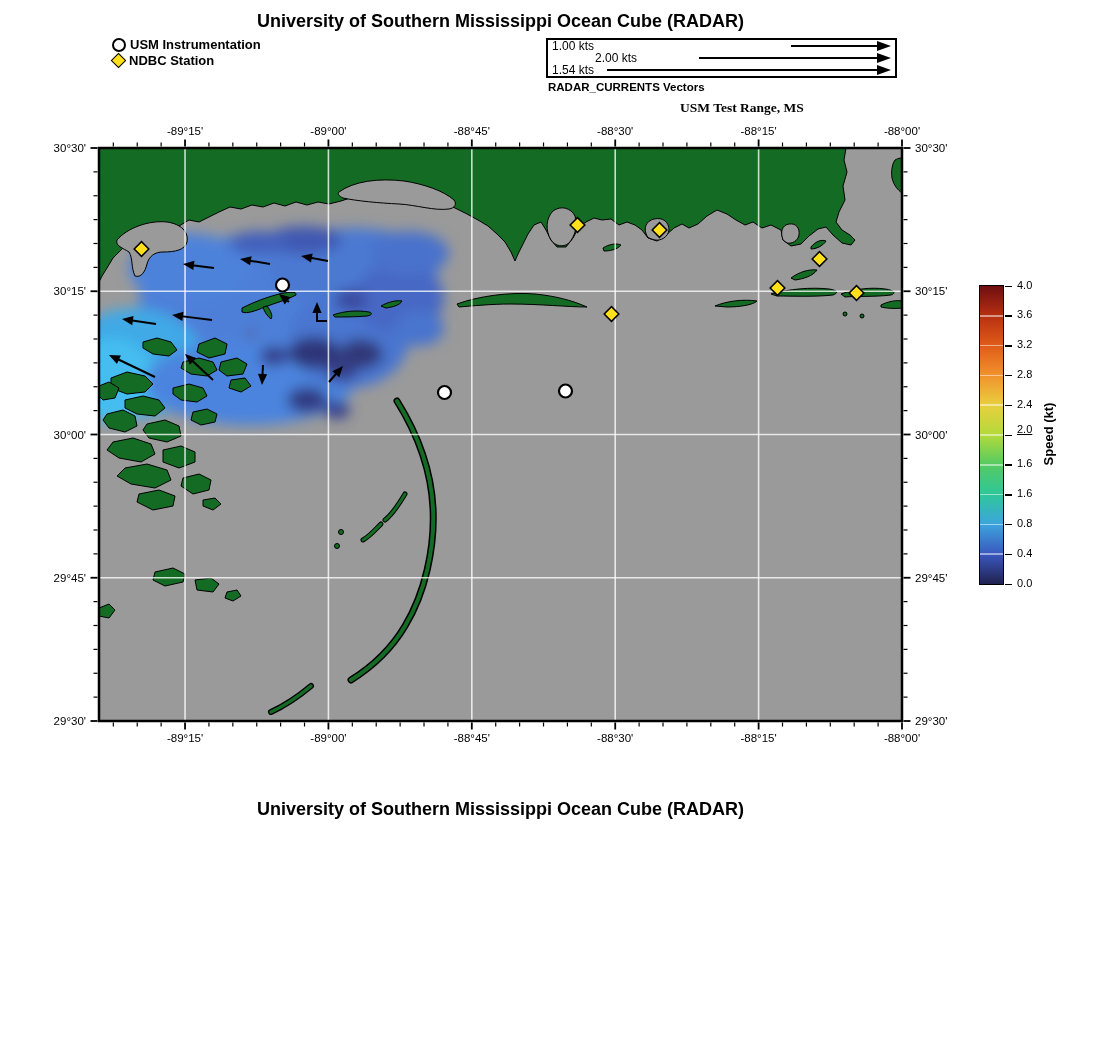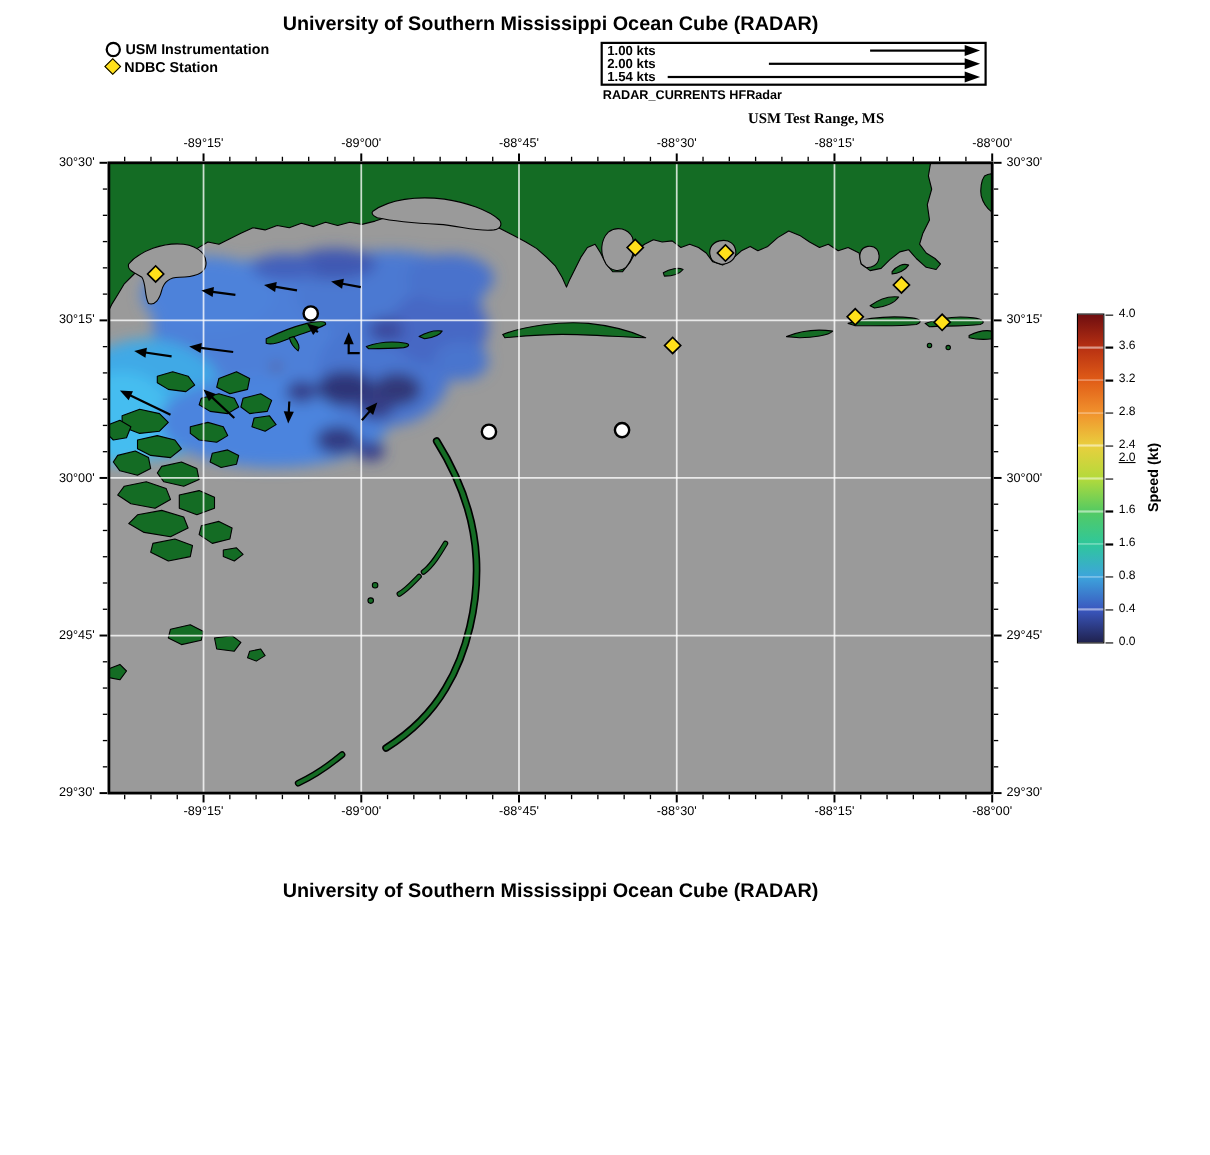--- a/index.html
+++ b/index.html
@@ -2,29 +2,29 @@
 <html><head>
 <meta charset="utf-8">
 <style>
   html,body{margin:0;padding:0;background:#ffffff;}
   .canvas{position:relative;width:1100px;height:1050px;background:#ffffff;
           font-family:"Liberation Sans",sans-serif;color:#000;overflow:hidden;}
   .main-title{position:absolute;left:99px;width:803px;text-align:center;top:11px;
               font-size:18px;font-weight:bold;}
   .footer-title{position:absolute;left:99px;width:803px;text-align:center;top:799px;
               font-size:18px;font-weight:bold;}
-  .legend{position:absolute;left:96px;top:37px;}
+  .legend{position:absolute;left:112px;top:37px;}
   .legend-row{display:flex;align-items:center;height:15px;margin-bottom:1px;}
   .legend-circle{width:10px;height:10px;border-radius:50%;background:#fff;border:2.2px solid #000;
                  display:inline-block;margin-right:4px;flex:none;}
   .legend-diamond{width:9px;height:9px;background:#ffe01a;border:1.6px solid #000;
                  transform:rotate(45deg);display:inline-block;margin-right:5px;margin-left:1px;flex:none;}
   .legend-label{font-size:13px;font-weight:bold;white-space:nowrap;}
   .scale-box{position:absolute;left:546px;top:38px;width:347px;height:36px;border:2px solid #000;background:#fff;}
-  .scale-label{position:absolute;left:4px;font-size:12px;font-weight:bold;line-height:13px;white-space:nowrap;}
+  .scale-label{position:absolute;left:4px;font-size:12px;font-weight:normal;line-height:13px;white-space:nowrap;}
   .scale-line{position:absolute;height:2px;background:#000;}
   .scale-head{position:absolute;width:0;height:0;border-left:14px solid #000;
               border-top:5px solid transparent;border-bottom:5px solid transparent;}
   .scale-caption{position:absolute;left:548px;top:81px;font-size:11.5px;font-weight:bold;}
   .subtitle{position:absolute;left:99px;width:803px;text-align:center;top:101px;
             font-family:"Liberation Serif",serif;font-size:17px;font-weight:bold;}
   .region-label{position:absolute;left:680px;width:220px;text-align:left;top:100px;
             font-family:"Liberation Serif",serif;font-size:13.5px;font-weight:bold;}
   .map-wrap{position:absolute;left:99px;top:148px;width:803px;height:573px;}
   .map-wrap svg{overflow:visible;display:block;}
@@ -52,28 +52,28 @@
     <div class="legend-row">
       <span class="legend-diamond"></span>
       <span class="legend-label">NDBC Station</span>
     </div>
   </div>
 
   <div class="scale-box" id="scale-box">
       <div class="scale-label" style="top: -0.5px;">1.00 kts</div>
       <div class="scale-line" style="top: 5px; left: 243px; width: 90px;"></div>
       <div class="scale-head" style="top: 1px; left: 329px;"></div>
-      <div class="scale-label" style="top: 11.5px;">2.00 kts</div>
+      <div class="scale-label" style="top: 11.5px; margin-left: 43px;">2.00 kts</div>
       <div class="scale-line" style="top: 17px; left: 151px; width: 182px;"></div>
       <div class="scale-head" style="top: 13px; left: 329px;"></div>
       <div class="scale-label" style="top: 23.5px;">1.54 kts</div>
       <div class="scale-line" style="top: 29px; left: 59px; width: 274px;"></div>
       <div class="scale-head" style="top: 25px; left: 329px;"></div>
     </div>
-  <div class="scale-caption">RADAR_CURRENTS HFRadar</div>
+  <div class="scale-caption">RADAR_CURRENTS Vectors</div>
 
   <div class="region-label">USM Test Range, MS</div>
 
   <div class="map-wrap" id="map-wrap">
     <svg id="map-svg" width="803" height="573" viewBox="0 0 803 573">
       <defs>
         <filter id="blur7" x="-20%" y="-20%" width="140%" height="140%">
           <feGaussianBlur stdDeviation="6.5"></feGaussianBlur>
         </filter>
         <clipPath id="mapclip">
@@ -385,21 +385,21 @@
       <div class="cbar-ticklabel" style="top: -6.5px;">4.0</div>
       <div class="cbar-tick" style="top: 30.3px;"></div>
       <div class="cbar-ticklabel" style="top: 23.3px;">3.6</div>
       <div class="cbar-tick" style="top: 60.1px;"></div>
       <div class="cbar-ticklabel" style="top: 53.1px;">3.2</div>
       <div class="cbar-tick" style="top: 89.9px;"></div>
       <div class="cbar-ticklabel" style="top: 82.9px;">2.8</div>
       <div class="cbar-tick" style="top: 119.7px;"></div>
       <div class="cbar-ticklabel" style="top: 112.7px;">2.4</div>
       <div class="cbar-tick" style="top: 149.5px;"></div>
-      <div class="cbar-ticklabel" style="top: 125px; text-decoration: underline;">2.0</div>
+      <div class="cbar-ticklabel" style="top: 138px; text-decoration: underline;">2.0</div>
       <div class="cbar-tick" style="top: 179.3px;"></div>
       <div class="cbar-ticklabel" style="top: 172.3px;">1.6</div>
       <div class="cbar-tick" style="top: 209.1px;"></div>
       <div class="cbar-ticklabel" style="top: 202.1px;">1.6</div>
       <div class="cbar-tick" style="top: 238.9px;"></div>
       <div class="cbar-ticklabel" style="top: 231.9px;">0.8</div>
       <div class="cbar-tick" style="top: 268.7px;"></div>
       <div class="cbar-ticklabel" style="top: 261.7px;">0.4</div>
       <div class="cbar-tick" style="top: 298.5px;"></div>
       <div class="cbar-ticklabel" style="top: 291.5px;">0.0</div>

